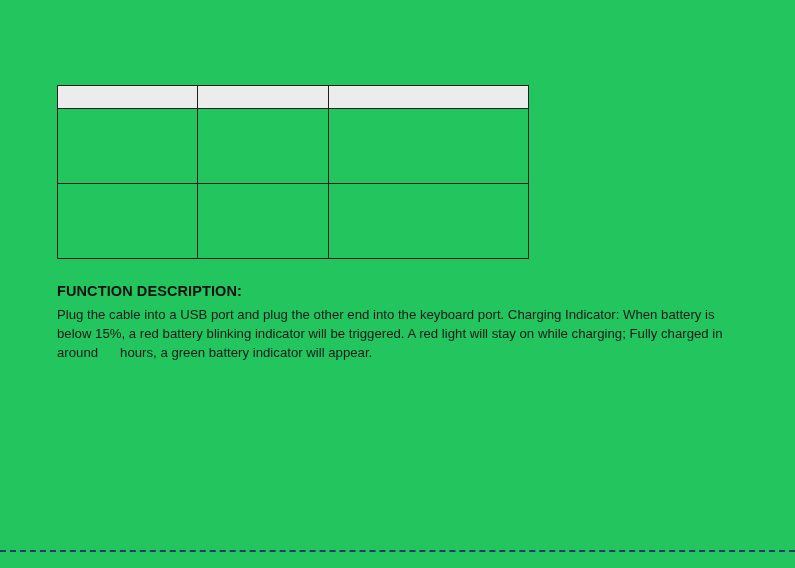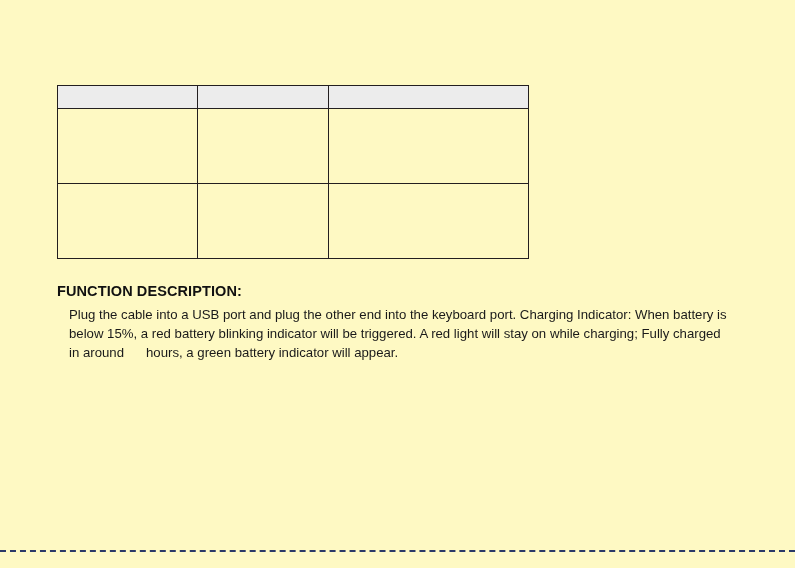--- a/index.html
+++ b/index.html
@@ -12,21 +12,21 @@
     height: 568px;
     position: relative;
     font-family: "Liberation Sans", sans-serif;
     color: #1a1a1a;
     overflow: hidden;
   }
 
   #page {
     position: absolute;
     inset: 0;
-    background: #fef9c3;
+    background: #22c55e;
   }
 
   
   .spec-table {
     position: absolute;
     left: 57px;
     top: 85px;
     width: 472px;
     border-collapse: collapse;
     table-layout: fixed;
@@ -62,21 +62,20 @@
     font-weight: bold;
     letter-spacing: 0.1px;
     line-height: 1.42;
     color: #111111;
   }
   .para {
     margin-top: 3px;
     font-size: 13.2px;
     line-height: 1.45;
     color: #1a1a1a;
-    margin-left: 12px;
   }
   .para .gap {
     display: inline-block;
     width: 22px;
   }
 
   
   .bottom-rule {
     position: absolute;
     left: 0;

